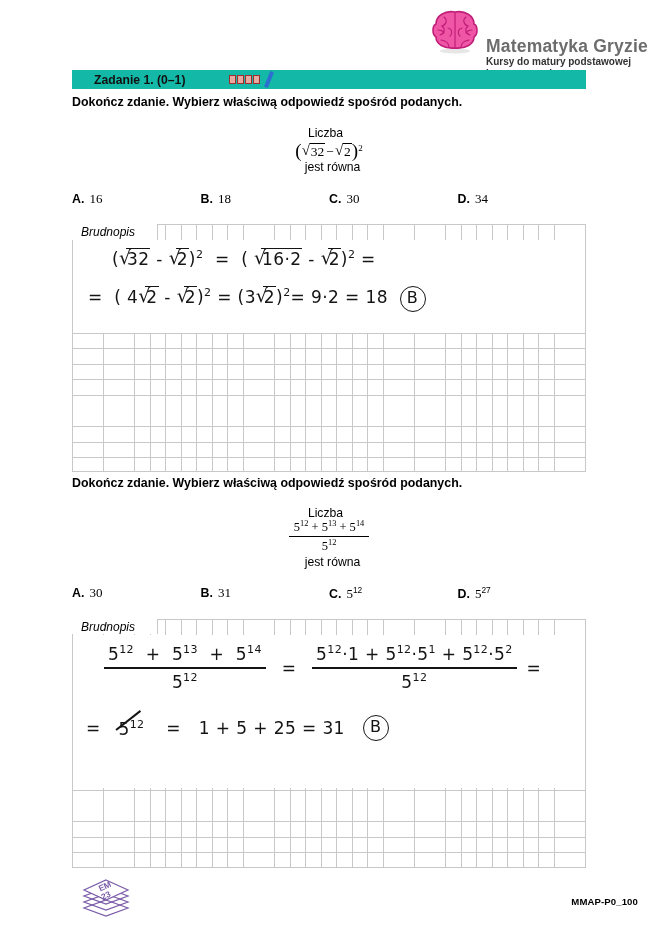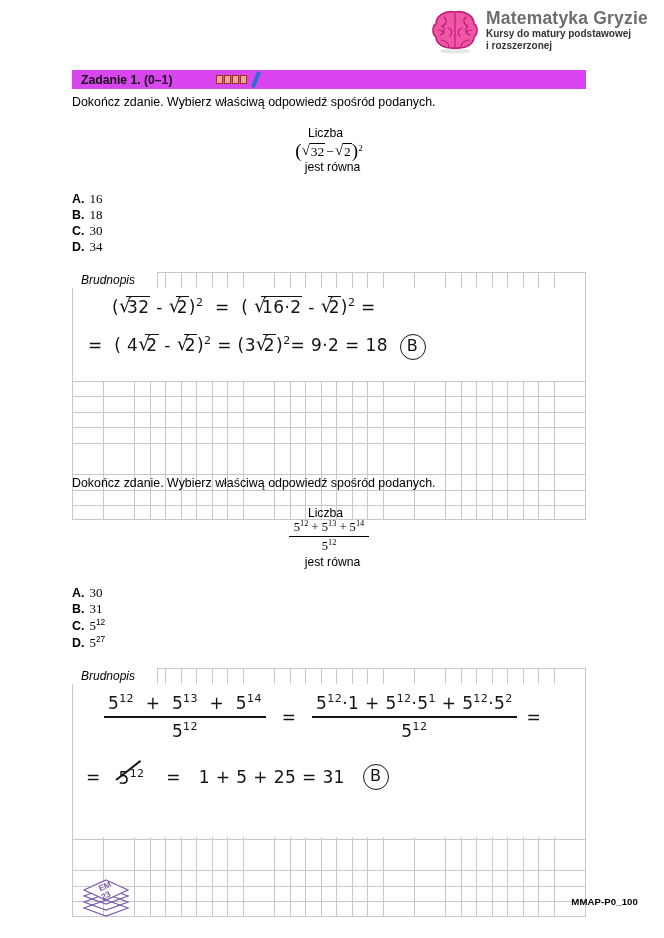--- a/index.html
+++ b/index.html
@@ -28,45 +28,46 @@
   }
   .brand-logo {
     width: 54px;
     height: 50px;
     flex: 0 0 54px;
     position: relative;
   }
   .brand-text {
     margin-left: 4px;
     padding-top: 2px;
+    margin-top: 28px;
   }
   .brand-title {
     font-size: 17.5px;
     font-weight: bold;
     color: #6d6d6d;
     letter-spacing: 0.2px;
     line-height: 20px;
     white-space: nowrap;
   }
   .brand-sub {
     font-size: 10px;
     font-weight: bold;
     color: #333;
     line-height: 12.4px;
     white-space: nowrap;
   }
 
   
   .task { position: absolute; left: 72px; width: 514px; }
   .task-bar {
-    background: #d946ef;
+    background: #14b8a6;
     height: 19px;
     display: flex;
     align-items: center;
-    padding-left: 9px;
+    padding-left: 22px;
     box-sizing: border-box;
   }
   .task-bar-title {
     font-size: 12.2px;
     font-weight: bold;
     color: #111;
     white-space: nowrap;
   }
   .marks {
     display: flex;
@@ -93,21 +94,21 @@
     position: absolute;
     left: 4px; top: -1px;
     width: 4px; height: 17px;
     background: #2d6fd0;
     transform: rotate(22deg);
     border-radius: 1px;
   }
 
   .task-instr {
     font-size: 12.4px;
-    font-weight: normal;
+    font-weight: bold;
     color: #000;
     margin-top: 6px;
     white-space: nowrap;
   }
 
   .task-stem {
     font-size: 12.2px;
     display: flex;
     align-items: center;
     white-space: nowrap;
@@ -166,21 +167,20 @@
     font-size: 12.5px;
     padding: 1px 5px 0 5px;
     display: block;
   }
   .frac sup, .opt sup { font-size: 8.4px; }
 
   
   .options {
     display: flex;
     font-size: 12.4px;
-    flex-direction: column;
   }
   .opt { width: 130px; white-space: nowrap; }
   .opt .letter { font-weight: bold; margin-right: 5px; }
   .opt .val { font-family: "Liberation Serif", serif; font-size: 13px; }
 
   
   .brudnopis {
     position: relative;
     width: 514px;
     box-sizing: border-box;

